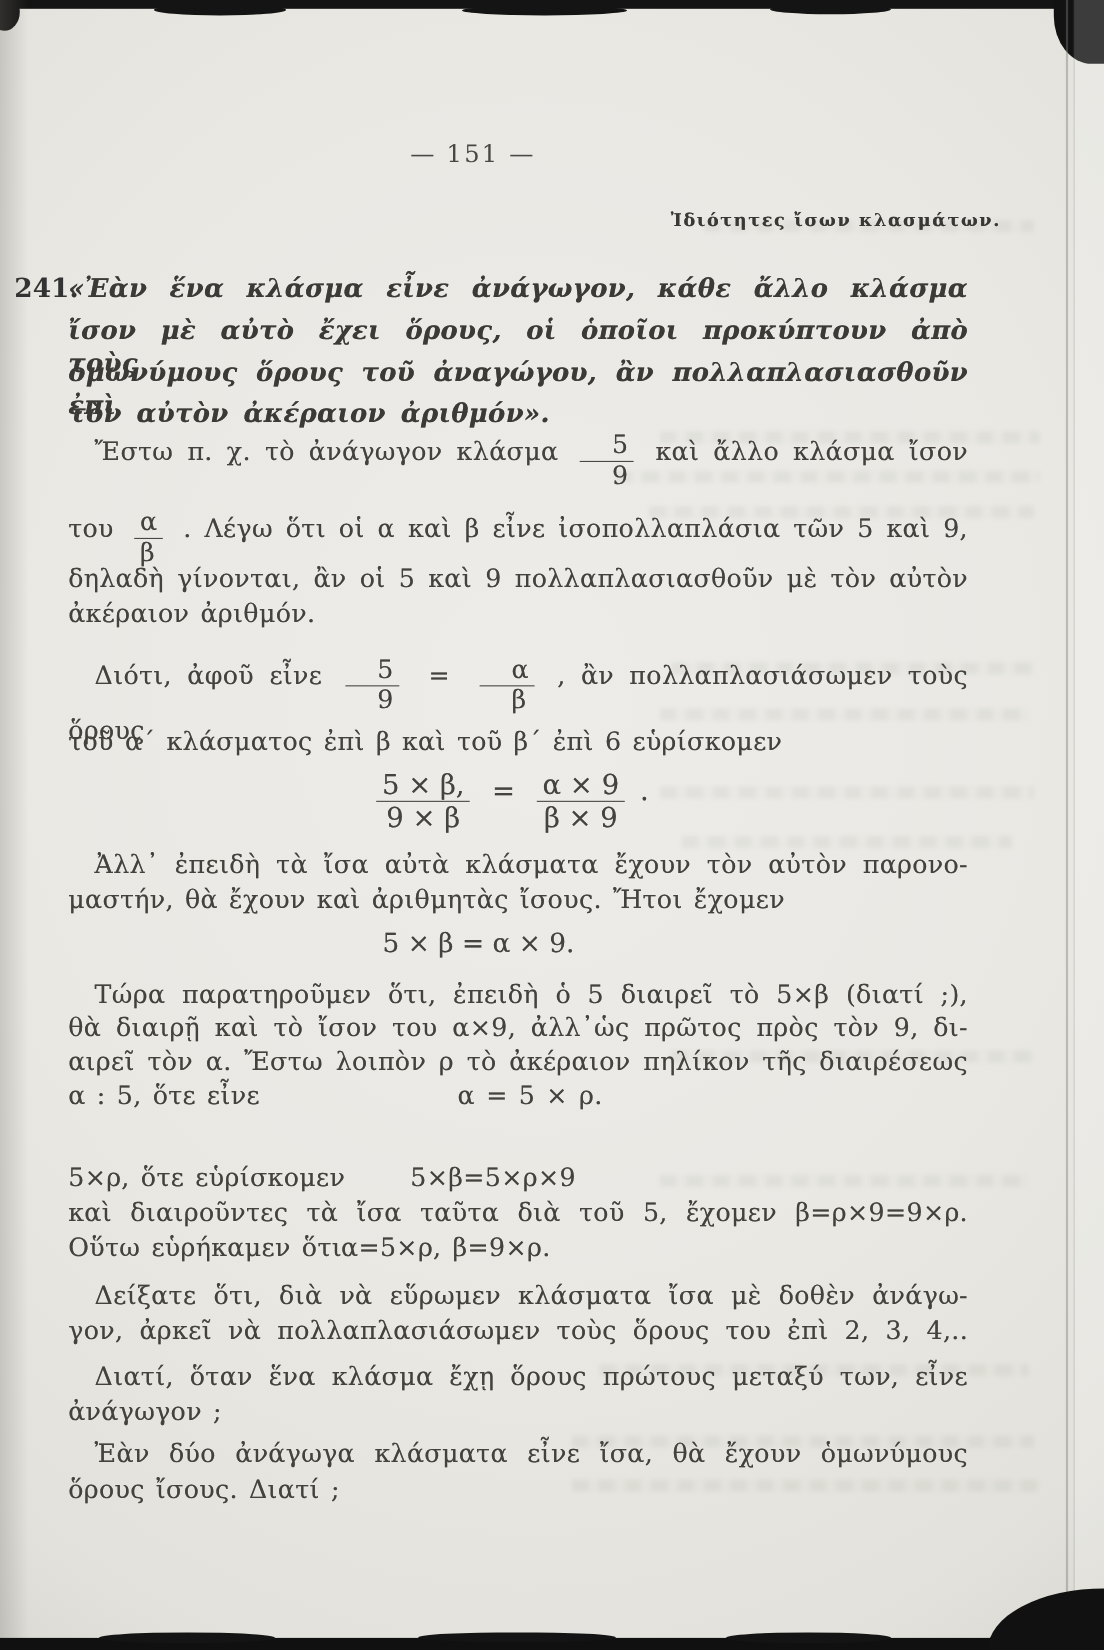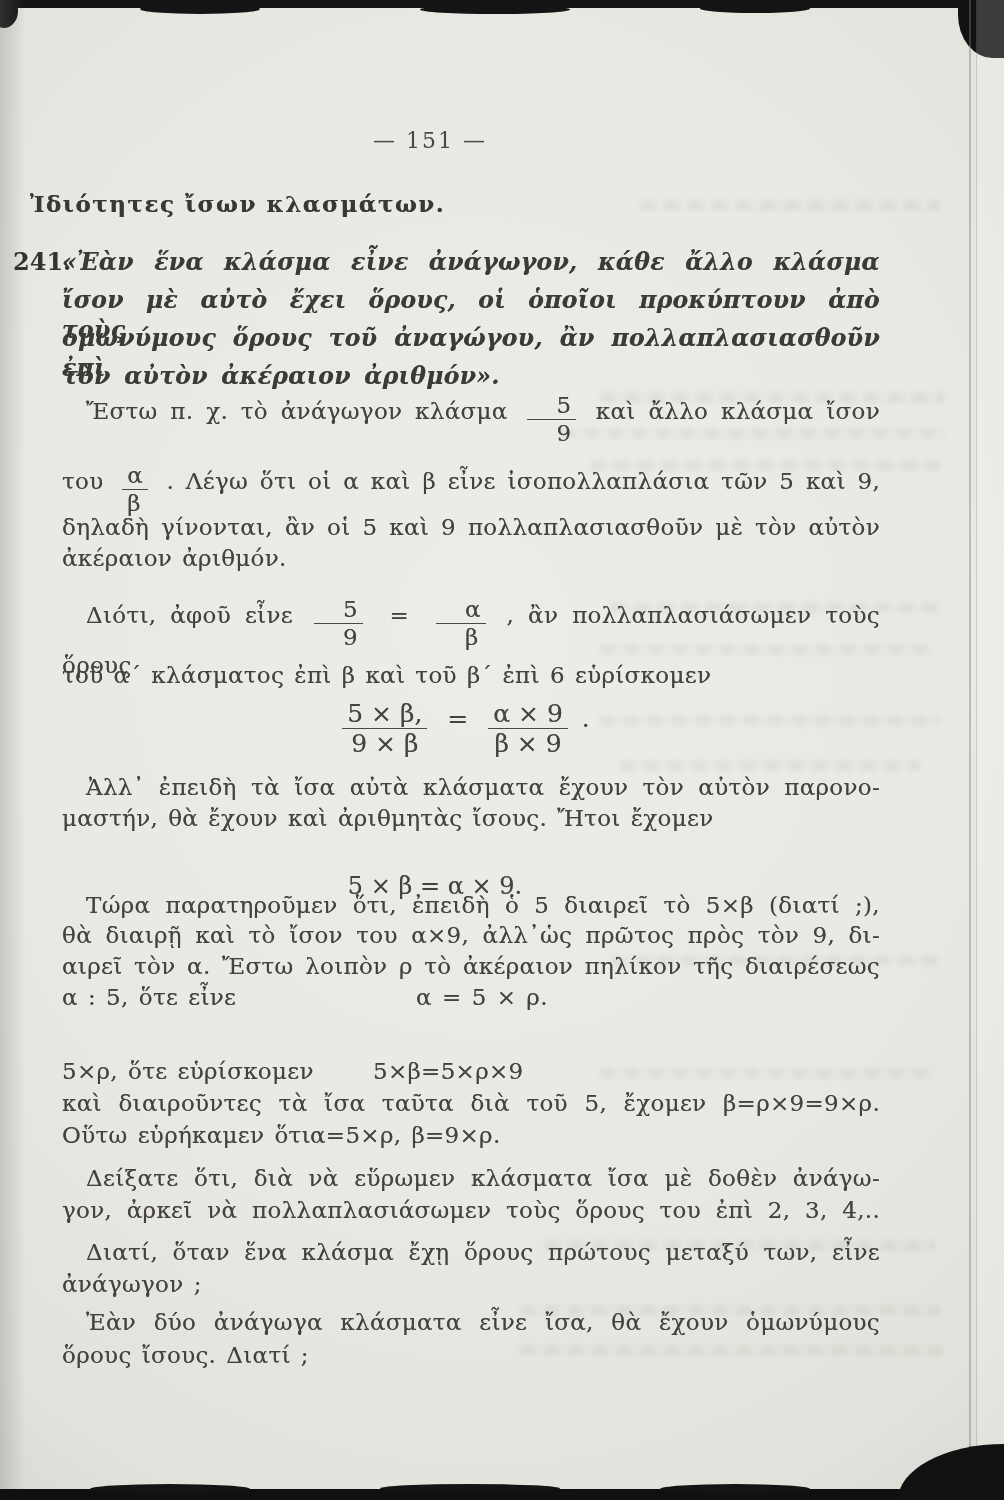--- a/index.html
+++ b/index.html
@@ -19,21 +19,21 @@
   .edge-left-shade{position:absolute;top:0;left:0;width:26px;height:100%;
     background:linear-gradient(90deg, rgba(120,118,112,.28), rgba(120,118,112,0));}
   .page-edge-line{position:absolute;top:0;width:2px;height:100%;background:rgba(125,124,118,.42);}
   .page-edge-line2{position:absolute;top:0;width:1px;height:100%;background:rgba(140,139,133,.30);}
   .right-strip{position:absolute;top:0;left:977px;width:27px;height:100%;background:rgba(255,255,255,.18);}
   
   .ghost{position:absolute;height:11px;opacity:.55;filter:blur(2px);
     background:repeating-linear-gradient(90deg, rgba(122,132,116,.16) 0 15px, rgba(122,132,116,.04) 15px 24px);}
   
   .hdr{position:absolute;left:0;width:860px;text-align:center;font-size:22px;letter-spacing:2px;color:#4a4844;}
-  .title{position:absolute;left:30px;width:880px;text-align:left;font-size:23px;font-weight:bold;
+  .title{position:absolute;left:30px;width:880px;text-align:right;font-size:16px;font-weight:bold;
     letter-spacing:1.5px;color:#3a3834;text-shadow:0 0 .6px rgba(58,56,52,.7);}
   .pnum{position:absolute;left:13px;font-size:24px;font-weight:bold;color:#333;}
   .line{position:absolute;left:62px;width:818px;font-size:23px;line-height:30px;
     letter-spacing:.3px;word-spacing:2.5px;color:#44423d;text-shadow:0 0 .5px rgba(68,66,61,.55);}
   .q{font-weight:bold;font-style:italic;font-size:23.5px;color:#3c3a36;word-spacing:5px;
      text-shadow:0 0 .6px rgba(60,58,54,.65);}
   .j{text-align:justify;text-align-last:justify;}
   .ind{text-indent:24px;}
   .ind-s{text-indent:13px;}
   .frac{display:inline-block;text-align:center;vertical-align:-0.95em;line-height:1.08;margin:0 7px;word-spacing:normal;letter-spacing:0;}
@@ -116,21 +116,21 @@
   <div class="disp" style="top:700px;padding-left:28px;">
     <span class="frac"><span class="nm">5 × β,</span><span class="dn">9 × β</span></span>
     <span class="eqs">=</span>
     <span class="frac"><span class="nm">α × 9</span><span class="dn">β × 9</span></span>
     <span>.</span>
   </div>
 
   <div class="line j ind" style="top:772px;">Ἀλλ᾽ ἐπειδὴ τὰ ἴσα αὐτὰ κλάσματα ἔχουν τὸν αὐτὸν παρονο-</div>
   <div class="line" style="top:803px;">μαστήν, θὰ ἔχουν καὶ ἀριθμητὰς ἴσους. Ἤτοι ἔχομεν</div>
 
-  <div class="disp" style="top:843px;font-size:24px;margin-top:29px;">5 × β = α × 9.</div>
+  <div class="disp" style="top:843px;font-size:24px;">5 × β = α × 9.</div>
 
   <div class="line j ind" style="top:890px;">Τώρα  παρατηροῦμεν ὅτι, ἐπειδὴ ὁ 5 διαιρεῖ τὸ 5×β (διατί ;),</div>
   <div class="line j" style="top:920px;">θὰ διαιρῇ καὶ τὸ ἴσον του  α×9, ἀλλ᾽ὡς πρῶτος πρὸς τὸν 9, δι-</div>
   <div class="line j" style="top:951px;">αιρεῖ τὸν α. Ἔστω λοιπὸν ρ τὸ ἀκέραιον πηλίκον τῆς διαιρέσεως</div>
   <div class="line" style="top:982px;">
     <span>α : 5, ὅτε εἶνε</span>
     <span class="abs" style="left:318px;margin-left:36px;">α = 5 × ρ.</span>
   </div>
 
   <div class="line" style="top:1056px;">

